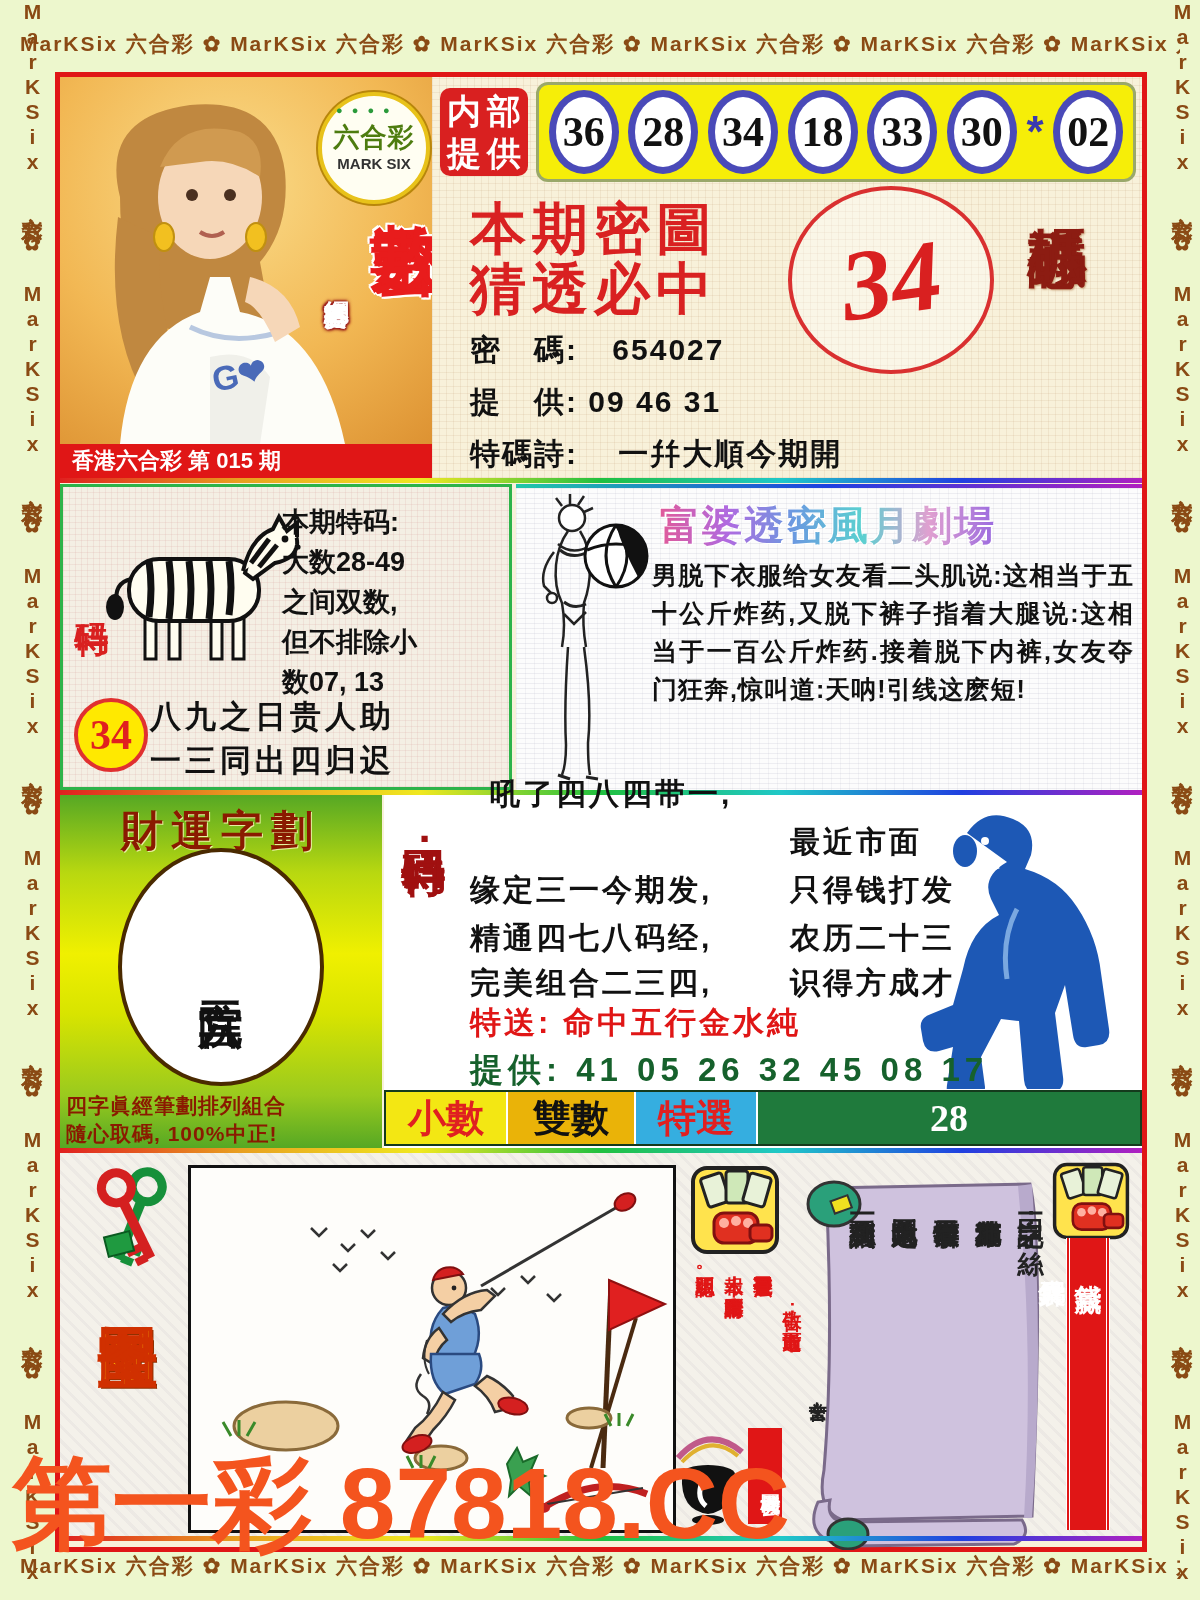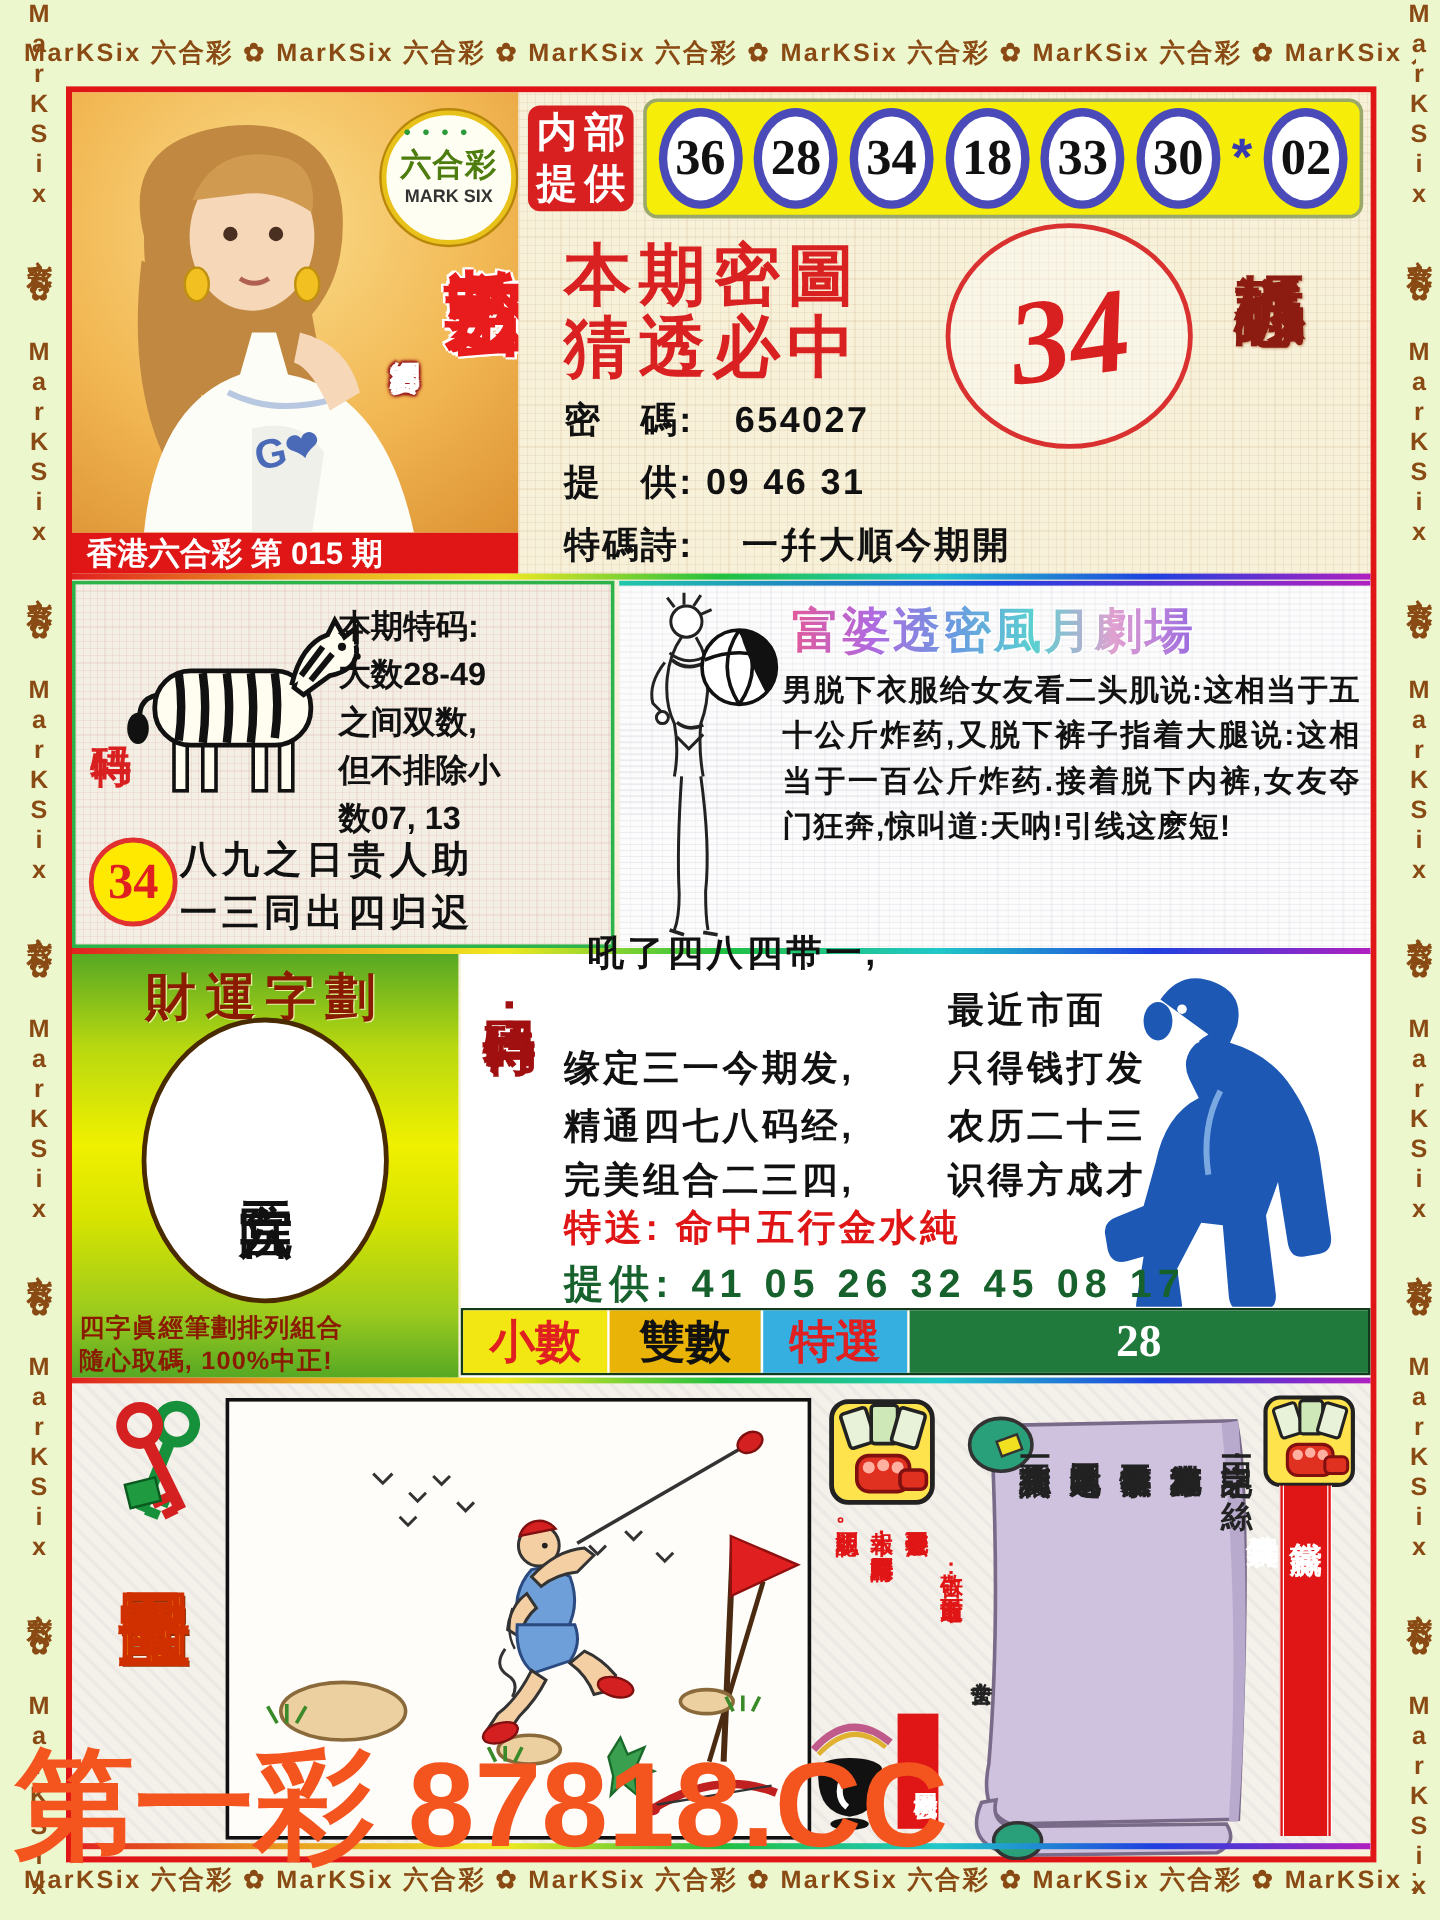--- a/index.html
+++ b/index.html
@@ -15,21 +15,21 @@
   .strip-left{left:6px;top:0;height:1600px;width:40px;}
   .strip-right{left:1156px;top:0;height:1600px;width:40px;}
   
   .frame{left:55px;top:72px;width:1082px;height:1470px;border:5px solid #e01616;
          background:#f8f1da;}
   .rainbow{height:5px;background:linear-gradient(90deg,#e02020,#e8a020,#f0e820,#20c040,#20c8c8,#2040e0,#b020c0);}
   
   .photo{left:60px;top:77px;width:372px;height:367px;
          background:radial-gradient(circle at 45% 30%,#fadc8a,#f2b854 55%,#dd9232);overflow:hidden;}
   .issueband{left:60px;top:444px;width:372px;height:34px;background:#e01616;color:#fff;
-             font-weight:bold;font-size:26px;line-height:34px;padding-left:12px;box-sizing:border-box;}
+             font-weight:bold;font-size:22px;line-height:34px;padding-left:12px;box-sizing:border-box;}
   .logo{left:318px;top:92px;width:104px;height:104px;border-radius:50%;background:#fffef2;
         border:4px solid #e8c21a;box-shadow:0 0 0 2px #b8860b;text-align:center;}
   .logo .l1{color:#4d7c0f;font-weight:bold;font-size:26px;margin-top:24px;letter-spacing:1px;}
   .logo .l2{color:#333;font-weight:bold;font-size:15px;}
   .logo .dots{position:absolute;left:14px;top:8px;font-size:11px;letter-spacing:3px;color:#2a9a3a;}
   .tmtitle{left:362px;top:168px;font-size:70px;line-height:88px;font-weight:bold;color:#e81c1c;
            text-shadow:2px 0 #fff,-2px 0 #fff,0 2px #fff,0 -2px #fff,2px 2px #fff,-2px -2px #fff;}
   .sitev{left:322px;top:282px;font-size:25px;line-height:30px;font-weight:bold;color:#fff;
          text-shadow:1px 1px 2px #a02020,-1px -1px 2px #a02020,0 0 4px #801010;}
   

